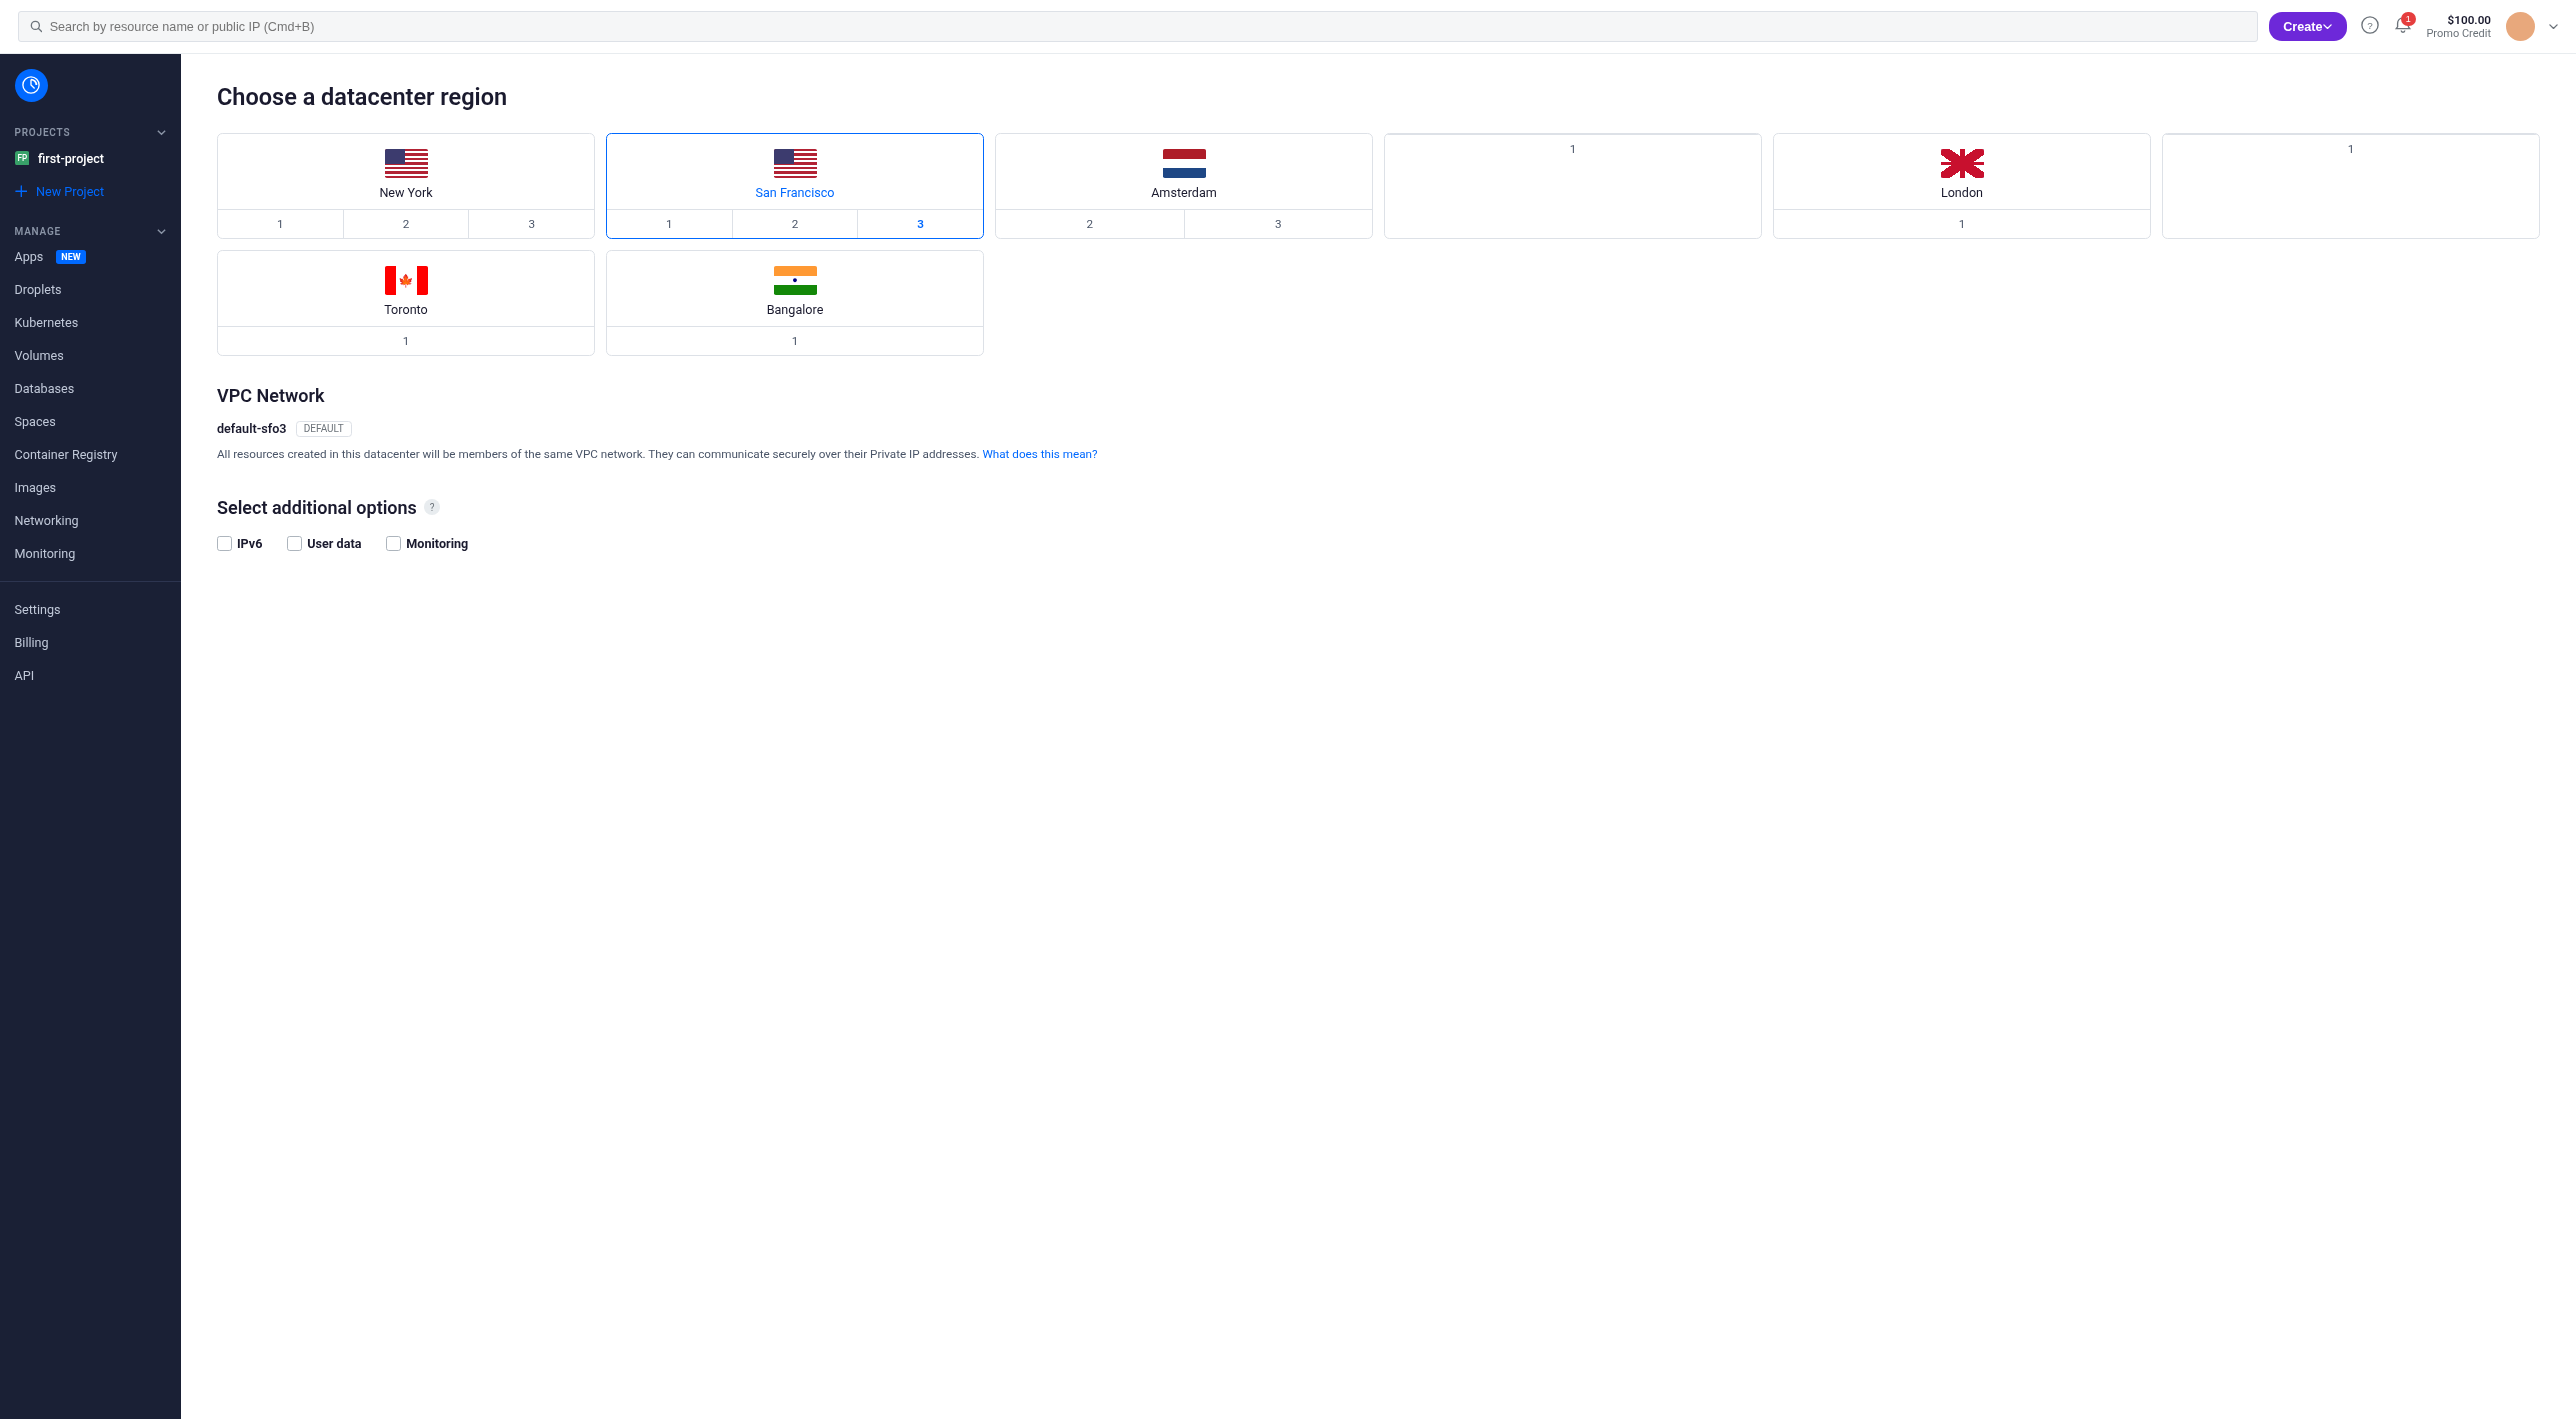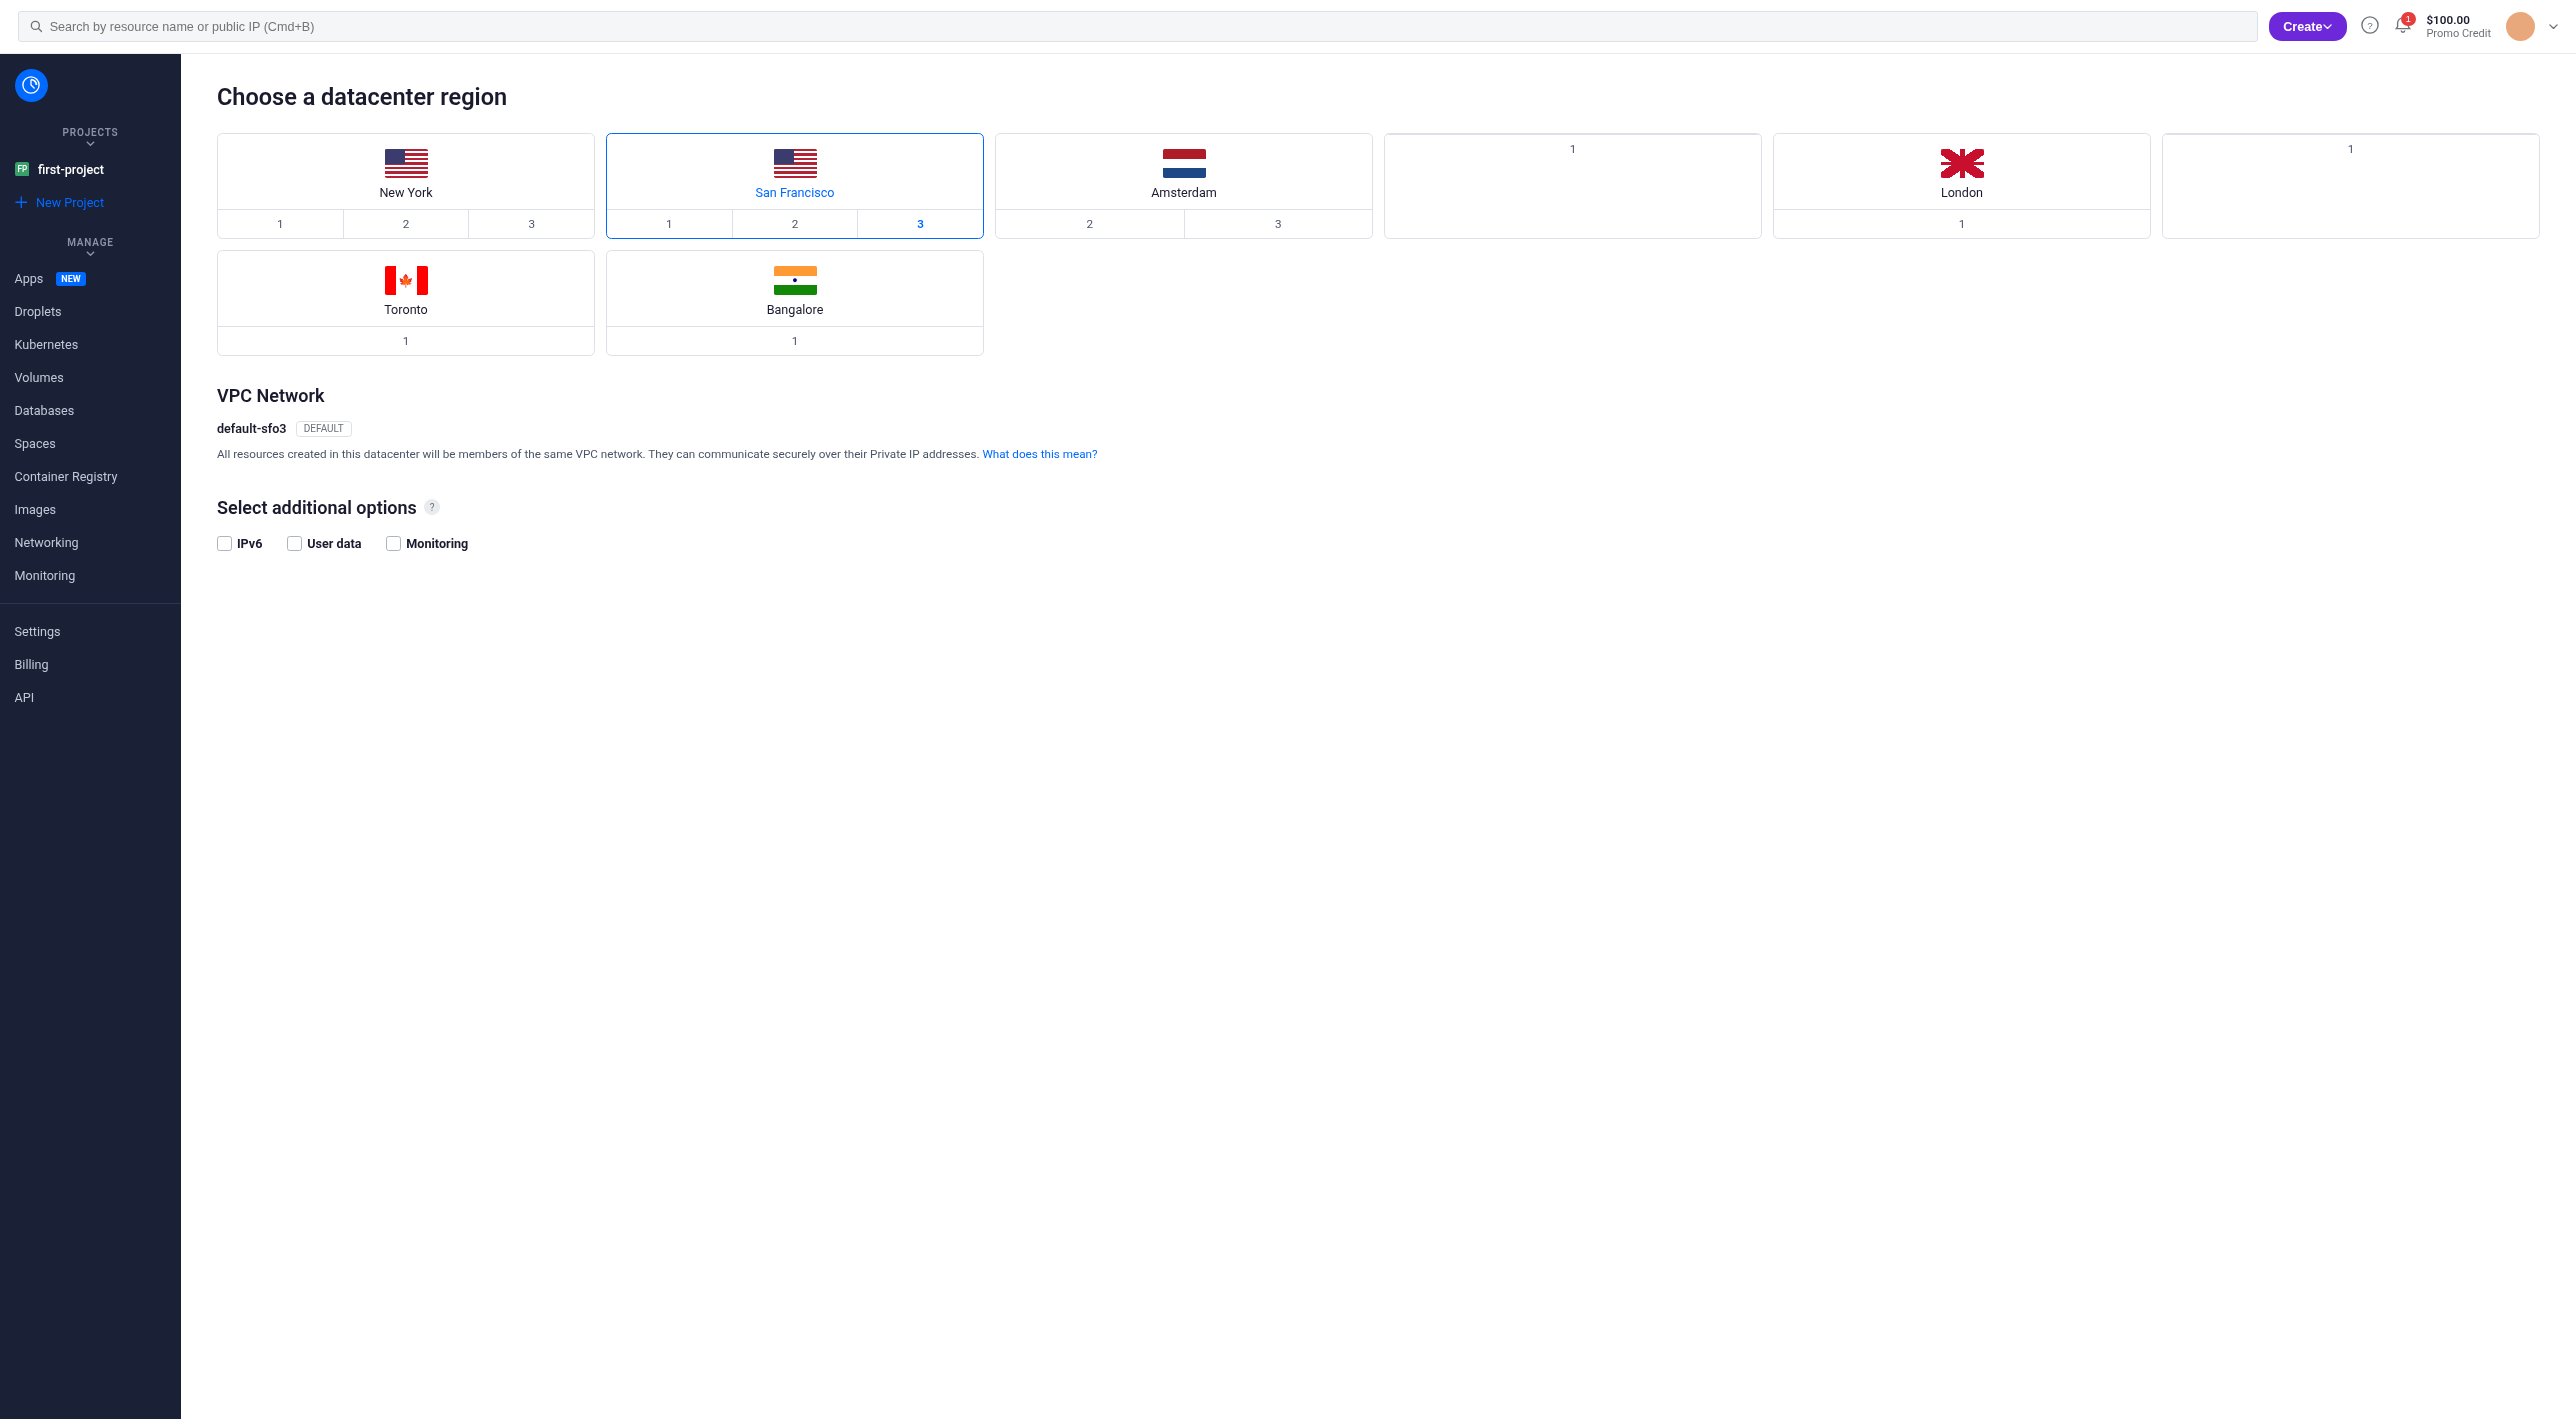--- a/index.html
+++ b/index.html
@@ -29,21 +29,21 @@
     .nav-icon-btn {
       background: none; border: none; cursor: pointer;
       color: #6c737a; font-size: 16.3px; position: relative;
     }
     .notification-badge {
       position: absolute; top: -3.6px; right: -3.6px;
       background: #e53e3e; color: #fff; border-radius: 50%;
       width: 14.5px; height: 14.5px; font-size: 9px;
       display: flex; align-items: center; justify-content: center;
     }
-    .credit-info { text-align: left; font-size: 11.7px; }
+    .credit-info { text-align: right; font-size: 11.7px; }
     .credit-amount { font-weight: 600; color: #1a1a2e; }
     .credit-label { color: #6c737a; font-size: 11px; }
     .avatar { width: 29px; height: 29px; border-radius: 50%; background: #e8a87c; cursor: pointer; }
 
     
     .layout { display: flex; flex: 1; overflow: hidden; }
 
     
     .sidebar {
       width: 181px; background: #1a2035; color: #fff;
@@ -53,21 +53,21 @@
       padding: 14.5px; display: flex; align-items: center;
     }
     .sidebar-logo-icon {
       width: 33px; height: 33px; background: #0069ff; border-radius: 50%;
       display: flex; align-items: center; justify-content: center;
       color: #fff; font-size: 18px; font-weight: bold;
     }
     .sidebar-section-label {
       font-size: 10px; color: #8a94a6; font-weight: 600;
       letter-spacing: 0.08em; padding: 11px 14.5px 3.6px;
-      display: flex; align-items: center; justify-content: space-between; flex-direction: column;
+      display: flex; align-items: center; justify-content: space-between;
     }
     .sidebar-section-label svg { cursor: pointer; }
     .sidebar-item {
       display: flex; align-items: center; gap: 9px;
       padding: 9px 14.5px; cursor: pointer; color: #c0c8d8;
       font-size: 12.6px; border-radius: 0;
     }
     .sidebar-item.project { color: #fff; font-weight: 500; }
     .sidebar-item.new-project { color: #0069ff; }
     .sidebar-item .badge {

